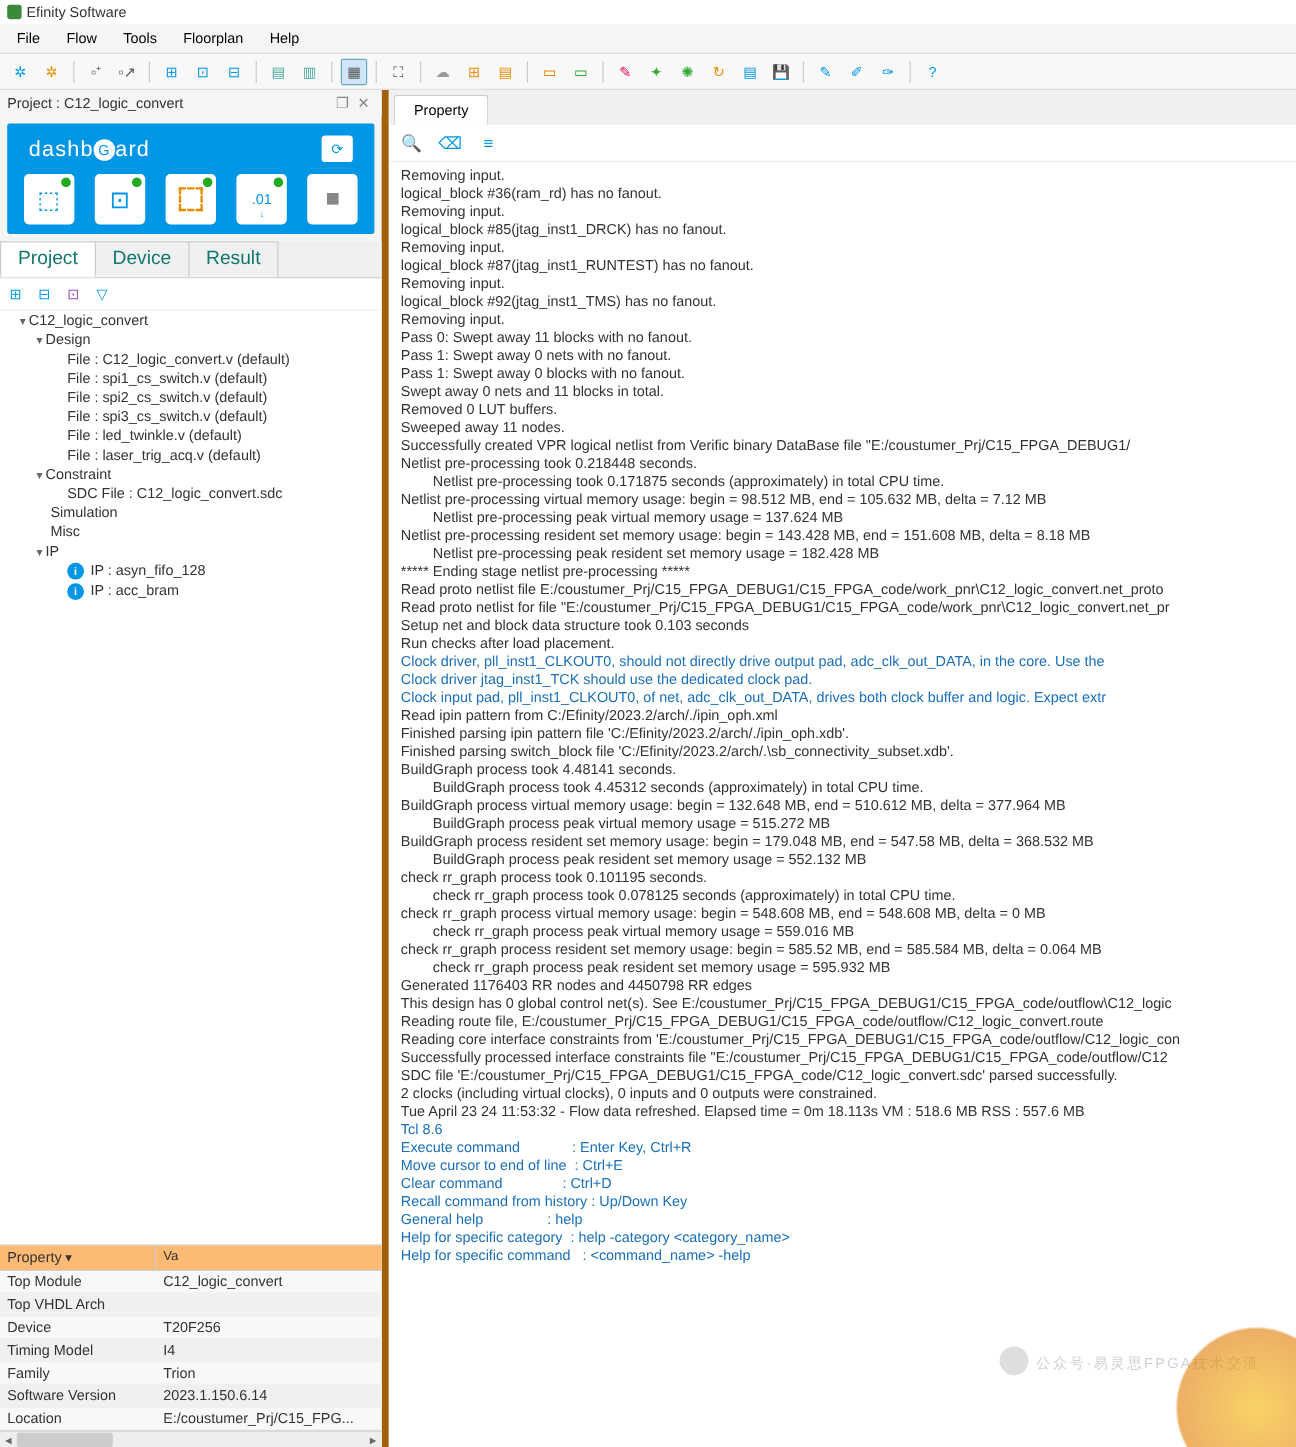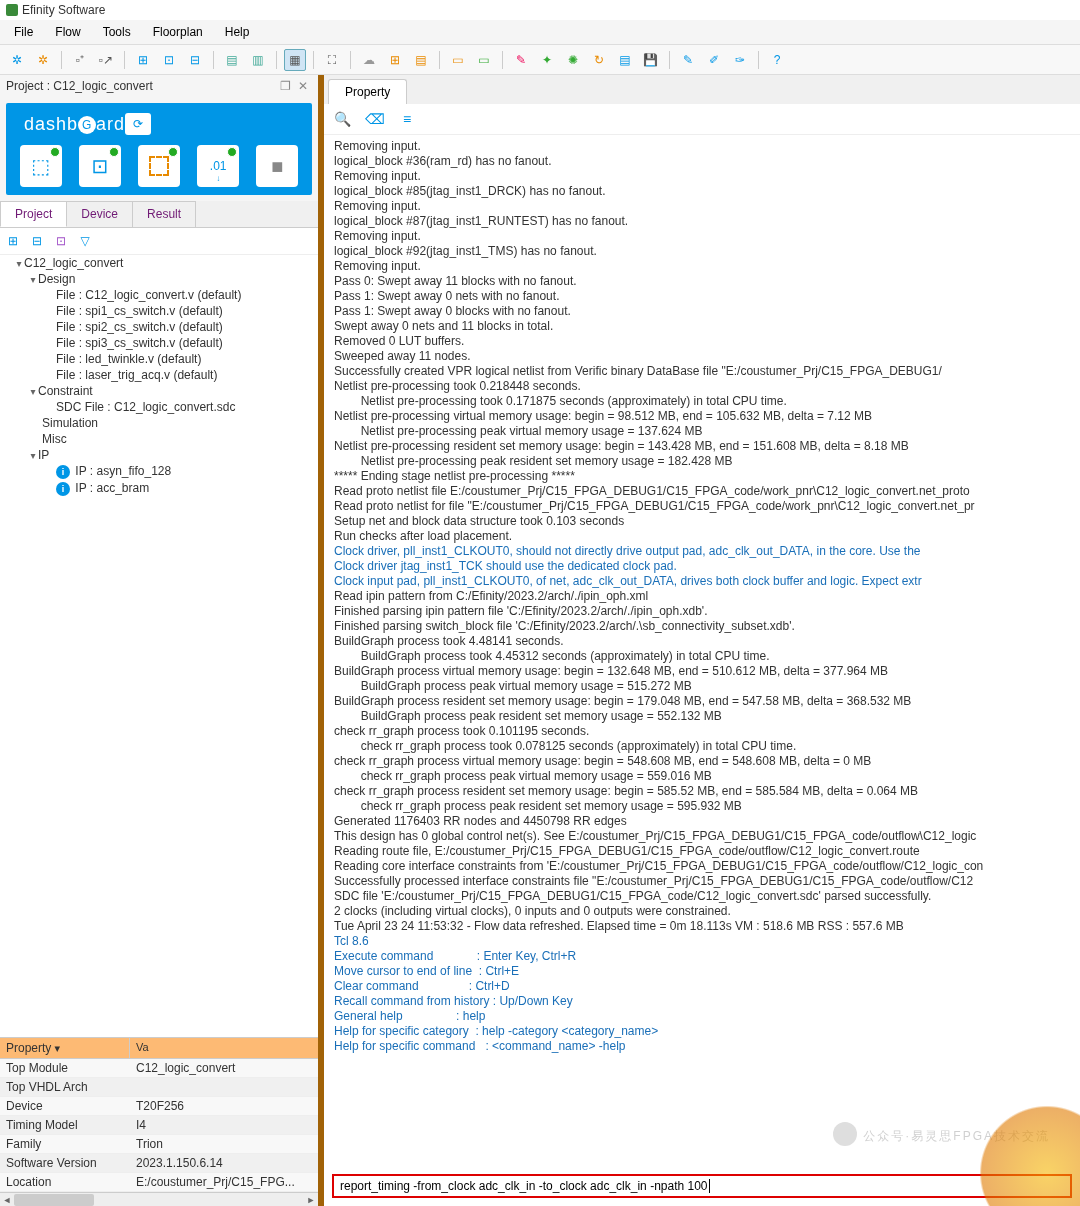--- a/index.html
+++ b/index.html
@@ -11,30 +11,30 @@
 .toolbar{background:#f8f8f8;padding:4px 6px;display:flex;align-items:center;gap:4px;border-bottom:1px solid #ddd;height:30px}
 .tbtn{width:22px;height:22px;display:flex;align-items:center;justify-content:center;cursor:pointer;color:#555;border-radius:2px}
 .tbtn.active{background:#d0e5f5;border:1px solid #6ab}
 .tsep{width:1px;height:18px;background:#ccc;margin:0 3px}
 .main{display:flex;height:calc(100% - 75px)}
 .left-panel{width:324px;background:#f5f5f5;display:flex;flex-direction:column;border-right:6px solid #a16207}
 .panel-title{padding:4px 6px;font-size:11px;color:#333;display:flex;justify-content:space-between;align-items:center;background:#f5f5f5}
 .panel-icons{display:flex;gap:4px}
 .picon{width:14px;height:14px;cursor:pointer;color:#888}
 .dashboard{background:#0096e6;margin:6px;padding:8px;display:flex;flex-direction:column;gap:8px;border-radius:2px}
-.dash-head{display:flex;align-items:center;color:#fff;font-size:18px;padding:2px 10px}
+.dash-head{display:flex;justify-content:space-between;align-items:center;color:#fff;font-size:18px;padding:2px 10px}
 .dash-logo{font-size:18px;letter-spacing:1px}
 .dash-refresh{width:26px;height:22px;background:#fff;border-radius:3px;display:flex;align-items:center;justify-content:center;color:#0096e6}
 .dash-btns{display:flex;gap:6px;justify-content:space-around}
 .dbtn{width:42px;height:42px;background:#fff;border-radius:4px;display:flex;align-items:center;justify-content:center;position:relative;color:#0096e6;font-size:20px}
 .dbtn .badge{position:absolute;top:2px;right:2px;width:10px;height:10px;background:#2a2;border-radius:50%;border:1px solid #fff}
 .dbtn.orange{color:#e88a00}
 .dbtn.orange .sq{width:20px;height:20px;border:2px dashed #e88a00}
 .tabs{display:flex;background:#f0f0f0;border-bottom:1px solid #ccc}
-.tab{padding:5px 14px;background:#f0f0f0;border:1px solid #ccc;border-bottom:none;margin-right:-1px;cursor:pointer;font-size:12px;color:#701a75}
+.tab{padding:5px 14px;background:#f0f0f0;border:1px solid #ccc;border-bottom:none;margin-right:-1px;cursor:pointer;font-size:16px;color:#0f766e}
 .tab.active{background:#fff;border-bottom:1px solid #fff;position:relative;z-index:1}
 .subtoolbar{padding:4px;display:flex;gap:6px;background:#fff;border-bottom:1px solid #eee}
 .sbtn{width:18px;height:18px;display:flex;align-items:center;justify-content:center;cursor:pointer;color:#0096e6}
 .sbtn.purple{color:#a050c8}
 .tree{flex:1;overflow-y:auto;background:#fff;font-size:12px;color:#333}
 .tnode{padding:1px 0;white-space:nowrap}
 .ti{display:inline-block;width:14px}
 .exp{display:inline-block;width:10px;cursor:pointer;color:#666;text-align:center;font-size:10px}
 .ic-ip{display:inline-block;width:14px;height:14px;background:#0096e6;border-radius:50%;color:#fff;font-size:9px;text-align:center;line-height:14px;font-weight:bold;margin-right:2px}
 .props{border-top:1px solid #ccc;background:#f8f8f8}
@@ -220,21 +220,17 @@
   <div class="right-panel">
     <div class="console-tabs">
       <div class="console-tab">Property</div>
     </div>
     <div class="console-toolbar">
       <div class="cbtn">🔍</div>
       <div class="cbtn">⌫</div>
       <div class="cbtn">≡</div>
     </div>
     <div class="console-out" id="console-out"><div>Removing input.</div><div>logical_block #36(ram_rd) has no fanout.</div><div>Removing input.</div><div>logical_block #85(jtag_inst1_DRCK) has no fanout.</div><div>Removing input.</div><div>logical_block #87(jtag_inst1_RUNTEST) has no fanout.</div><div>Removing input.</div><div>logical_block #92(jtag_inst1_TMS) has no fanout.</div><div>Removing input.</div><div>Pass 0: Swept away 11 blocks with no fanout.</div><div>Pass 1: Swept away 0 nets with no fanout.</div><div>Pass 1: Swept away 0 blocks with no fanout.</div><div>Swept away 0 nets and 11 blocks in total.</div><div>Removed 0 LUT buffers.</div><div>Sweeped away 11 nodes.</div><div>Successfully created VPR logical netlist from Verific binary DataBase file "E:/coustumer_Prj/C15_FPGA_DEBUG1/</div><div>Netlist pre-processing took 0.218448 seconds.</div><div>        Netlist pre-processing took 0.171875 seconds (approximately) in total CPU time.</div><div>Netlist pre-processing virtual memory usage: begin = 98.512 MB, end = 105.632 MB, delta = 7.12 MB</div><div>        Netlist pre-processing peak virtual memory usage = 137.624 MB</div><div>Netlist pre-processing resident set memory usage: begin = 143.428 MB, end = 151.608 MB, delta = 8.18 MB</div><div>        Netlist pre-processing peak resident set memory usage = 182.428 MB</div><div>***** Ending stage netlist pre-processing *****</div><div></div><div>Read proto netlist file E:/coustumer_Prj/C15_FPGA_DEBUG1/C15_FPGA_code/work_pnr\C12_logic_convert.net_proto</div><div>Read proto netlist for file "E:/coustumer_Prj/C15_FPGA_DEBUG1/C15_FPGA_code/work_pnr\C12_logic_convert.net_pr</div><div>Setup net and block data structure took 0.103 seconds</div><div>Run checks after load placement.</div><div class="info">Clock driver, pll_inst1_CLKOUT0, should not directly drive output pad, adc_clk_out_DATA, in the core. Use the</div><div class="info">Clock driver jtag_inst1_TCK should use the dedicated clock pad.</div><div class="info">Clock input pad, pll_inst1_CLKOUT0, of net, adc_clk_out_DATA, drives both clock buffer and logic. Expect extr</div><div>Read ipin pattern from C:/Efinity/2023.2/arch/./ipin_oph.xml</div><div>Finished parsing ipin pattern file 'C:/Efinity/2023.2/arch/./ipin_oph.xdb'.</div><div>Finished parsing switch_block file 'C:/Efinity/2023.2/arch/.\sb_connectivity_subset.xdb'.</div><div>BuildGraph process took 4.48141 seconds.</div><div>        BuildGraph process took 4.45312 seconds (approximately) in total CPU time.</div><div>BuildGraph process virtual memory usage: begin = 132.648 MB, end = 510.612 MB, delta = 377.964 MB</div><div>        BuildGraph process peak virtual memory usage = 515.272 MB</div><div>BuildGraph process resident set memory usage: begin = 179.048 MB, end = 547.58 MB, delta = 368.532 MB</div><div>        BuildGraph process peak resident set memory usage = 552.132 MB</div><div>check rr_graph process took 0.101195 seconds.</div><div>        check rr_graph process took 0.078125 seconds (approximately) in total CPU time.</div><div>check rr_graph process virtual memory usage: begin = 548.608 MB, end = 548.608 MB, delta = 0 MB</div><div>        check rr_graph process peak virtual memory usage = 559.016 MB</div><div>check rr_graph process resident set memory usage: begin = 585.52 MB, end = 585.584 MB, delta = 0.064 MB</div><div>        check rr_graph process peak resident set memory usage = 595.932 MB</div><div>Generated 1176403 RR nodes and 4450798 RR edges</div><div>This design has 0 global control net(s). See E:/coustumer_Prj/C15_FPGA_DEBUG1/C15_FPGA_code/outflow\C12_logic</div><div>Reading route file, E:/coustumer_Prj/C15_FPGA_DEBUG1/C15_FPGA_code/outflow/C12_logic_convert.route</div><div>Reading core interface constraints from 'E:/coustumer_Prj/C15_FPGA_DEBUG1/C15_FPGA_code/outflow/C12_logic_con</div><div>Successfully processed interface constraints file "E:/coustumer_Prj/C15_FPGA_DEBUG1/C15_FPGA_code/outflow/C12</div><div></div><div>SDC file 'E:/coustumer_Prj/C15_FPGA_DEBUG1/C15_FPGA_code/C12_logic_convert.sdc' parsed successfully.</div><div>2 clocks (including virtual clocks), 0 inputs and 0 outputs were constrained.</div><div></div><div>Tue April 23 24 11:53:32 - Flow data refreshed. Elapsed time = 0m 18.113s VM : 518.6 MB RSS : 557.6 MB</div><div></div><div class="info">Tcl 8.6</div><div class="info">Execute command             : Enter Key, Ctrl+R</div><div class="info">Move cursor to end of line  : Ctrl+E</div><div class="info">Clear command               : Ctrl+D</div><div class="info">Recall command from history : Up/Down Key</div><div class="info">General help                : help</div><div class="info">Help for specific category  : help -category &lt;category_name&gt;</div><div class="info">Help for specific command   : &lt;command_name&gt; -help</div></div>
-    <div class="cmd-box">
-      <span>report_timing -from_clock adc_clk_in -to_clock adc_clk_in -npath 100</span>
-        <span class="cursor"></span>
-    </div>
   </div>
 </div>
 
 <div class="watermark"><span class="wicon"></span><span>公众号·易灵思FPGA技术交流</span></div>
 <div class="corner-badge"></div>
 
 </body></html>

